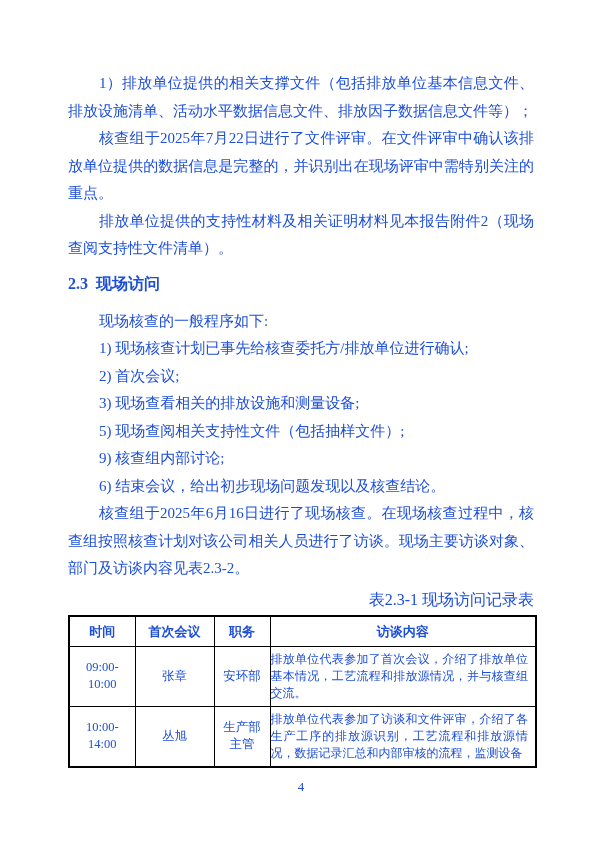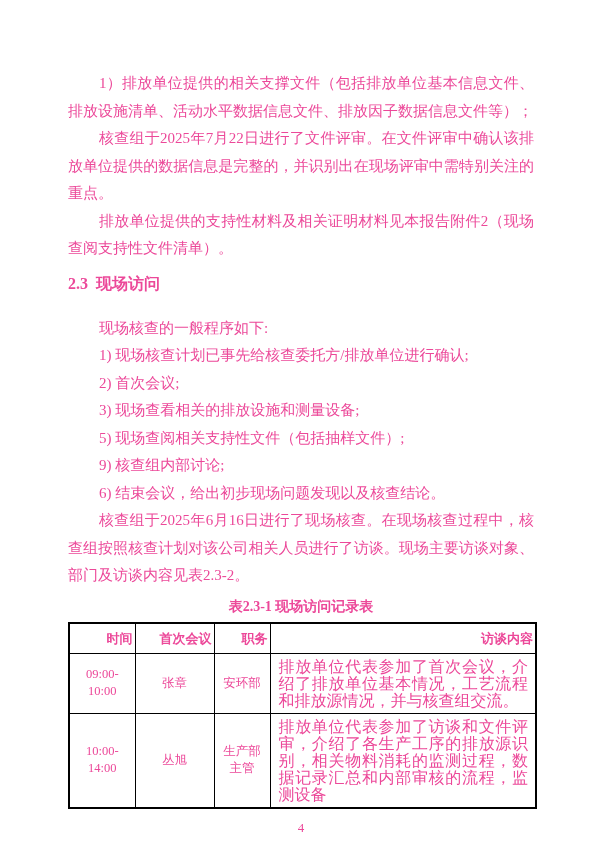--- a/index.html
+++ b/index.html
@@ -7,80 +7,80 @@
     padding: 0;
     background: #ffffff;
   }
   .page {
     position: relative;
     width: 600px;
     height: 848px;
     background: #ffffff;
     overflow: hidden;
     font-family: "Liberation Serif", serif;
-    color: #ec4899;
+    color: #1d4ed8;
   }
   .content {
     padding: 70px 66px 0 68px;
   }
   p.body {
     margin: 0;
     font-size: 15px;
     line-height: 27.5px;
     text-align: justify;
   }
   .indent {
     text-indent: 31px;
   }
   .list-item {
     text-indent: 31px;
     text-align: left;
   }
   h2.section-heading {
-    margin: 10px 0 20px 0;
+    margin: 10px 0 13px 0;
     font-size: 16px;
     font-weight: bold;
     line-height: 22px;
     white-space: pre-wrap;
   }
   .table-title {
     margin: 8px 0 6px 0;
-    font-size: 14px;
-    font-weight: bold;
-    text-align: center;
+    font-size: 16px;
+    font-weight: normal;
+    text-align: right;
     line-height: 18px;
   }
   table.interview-table {
     border-collapse: collapse;
     table-layout: fixed;
     width: 467px;
     border: 2px solid #000;
   }
   table.interview-table th,
   table.interview-table td {
     border: 1px solid #000;
     vertical-align: middle;
   }
   table.interview-table th {
     font-size: 13px;
     font-weight: bold;
-    text-align: right;
+    text-align: center;
     padding: 6px 2px;
     line-height: 17px;
   }
   td.cell-center {
     font-size: 12.5px;
     text-align: center;
     padding: 4px 6px;
     line-height: 17px;
   }
   td.cell-content {
-    font-size: 16px;
+    font-size: 12px;
     text-align: justify;
-    padding: 4px 7px 4px 8px;
+    padding: 4px 7px 4px 0;
     line-height: 17px;
   }
   .page-number {
     margin-top: 10px;
     text-align: center;
     font-size: 13px;
     line-height: 18px;
   }
 </style>
 </head>
@@ -129,21 +129,21 @@
         <tr>
           <td class="cell-center">09:00-10:00</td>
           <td class="cell-center">张章</td>
           <td class="cell-center">安环部</td>
           <td class="cell-content">排放单位代表参加了首次会议，介绍了排放单位基本情况，工艺流程和排放源情况，并与核查组交流。</td>
         </tr>
         <tr>
           <td class="cell-center">10:00-14:00</td>
           <td class="cell-center">丛旭</td>
           <td class="cell-center">生产部主管</td>
-          <td class="cell-content">排放单位代表参加了访谈和文件评审，介绍了各生产工序的排放源识别，相关物料消耗的监测过程，数据记录汇总和内部审核的流程，监测设备</td>
+          <td class="cell-content">排放单位代表参加了访谈和文件评审，介绍了各生产工序的排放源识别，工艺流程和排放源情况，数据记录汇总和内部审核的流程，监测设备</td>
         </tr>
       </tbody>
     </table>
 
     <div class="page-number">4</div>
 
   </div>
 </div>
 
 </body></html>

